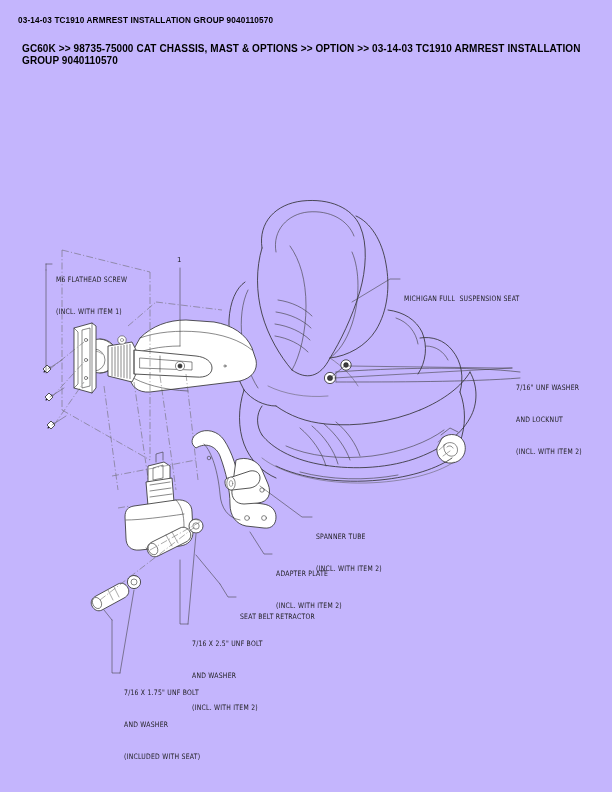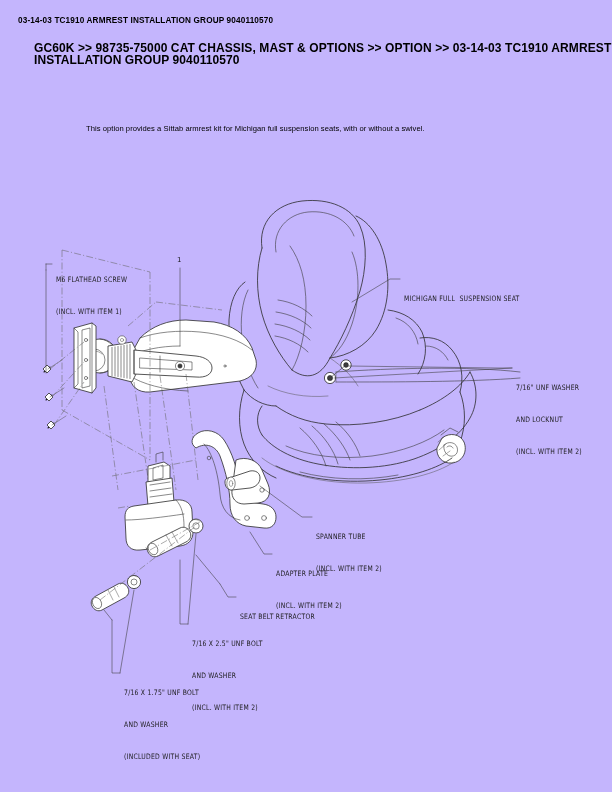--- a/index.html
+++ b/index.html
@@ -29,24 +29,24 @@
     top: 15px;
     width: 580px;
     font-size: 8.2px;
     font-weight: bold;
     letter-spacing: 0.15px;
     line-height: 11px;
     color: #000;
   }
   .hdr-breadcrumb {
     position: absolute;
-    left: 34px;
+    left: 22px;
     top: 43px;
     width: 578px;
-    font-size: 12px;
+    font-size: 10px;
     font-weight: bold;
     letter-spacing: 0.1px;
     line-height: 11.5px;
     color: #000;
   }
   .desc {
     position: absolute;
     left: 86px;
     top: 123px;
     width: 470px;
@@ -86,21 +86,20 @@
     letter-spacing: 0.2px;
   }
 </style>
 </head>
 <body>
 
 <div id="page">
 
   <div class="hdr-title">03-14-03 TC1910 ARMREST INSTALLATION GROUP 9040110570</div>
   <div class="hdr-breadcrumb">GC60K &gt;&gt; 98735-75000 CAT CHASSIS, MAST &amp; OPTIONS &gt;&gt; OPTION &gt;&gt; 03-14-03 TC1910 ARMREST INSTALLATION GROUP 9040110570</div>
-  <div class="desc">This option provides a Sittab armrest kit for Michigan full suspension seats, with or without a swivel.</div>
 
   <div id="figure">
     <svg viewBox="0 0 612 600" xmlns="http://www.w3.org/2000/svg">
       <defs>
         <style>
           .ln  { fill:none; stroke:#2b2b2b; stroke-width:0.8; stroke-linecap:round; stroke-linejoin:round; }
           .lnt { fill:none; stroke:#3a3a3a; stroke-width:0.6; stroke-linecap:round; stroke-linejoin:round; }
           .lnx { fill:none; stroke:#555; stroke-width:0.5; stroke-linecap:round; stroke-linejoin:round; }
           .lnb { fill:none; stroke:#1a1a1a; stroke-width:1.15; stroke-linecap:round; stroke-linejoin:round; }
           .lead { fill:none; stroke:#3a3a3a; stroke-width:0.55; stroke-linecap:round; }

